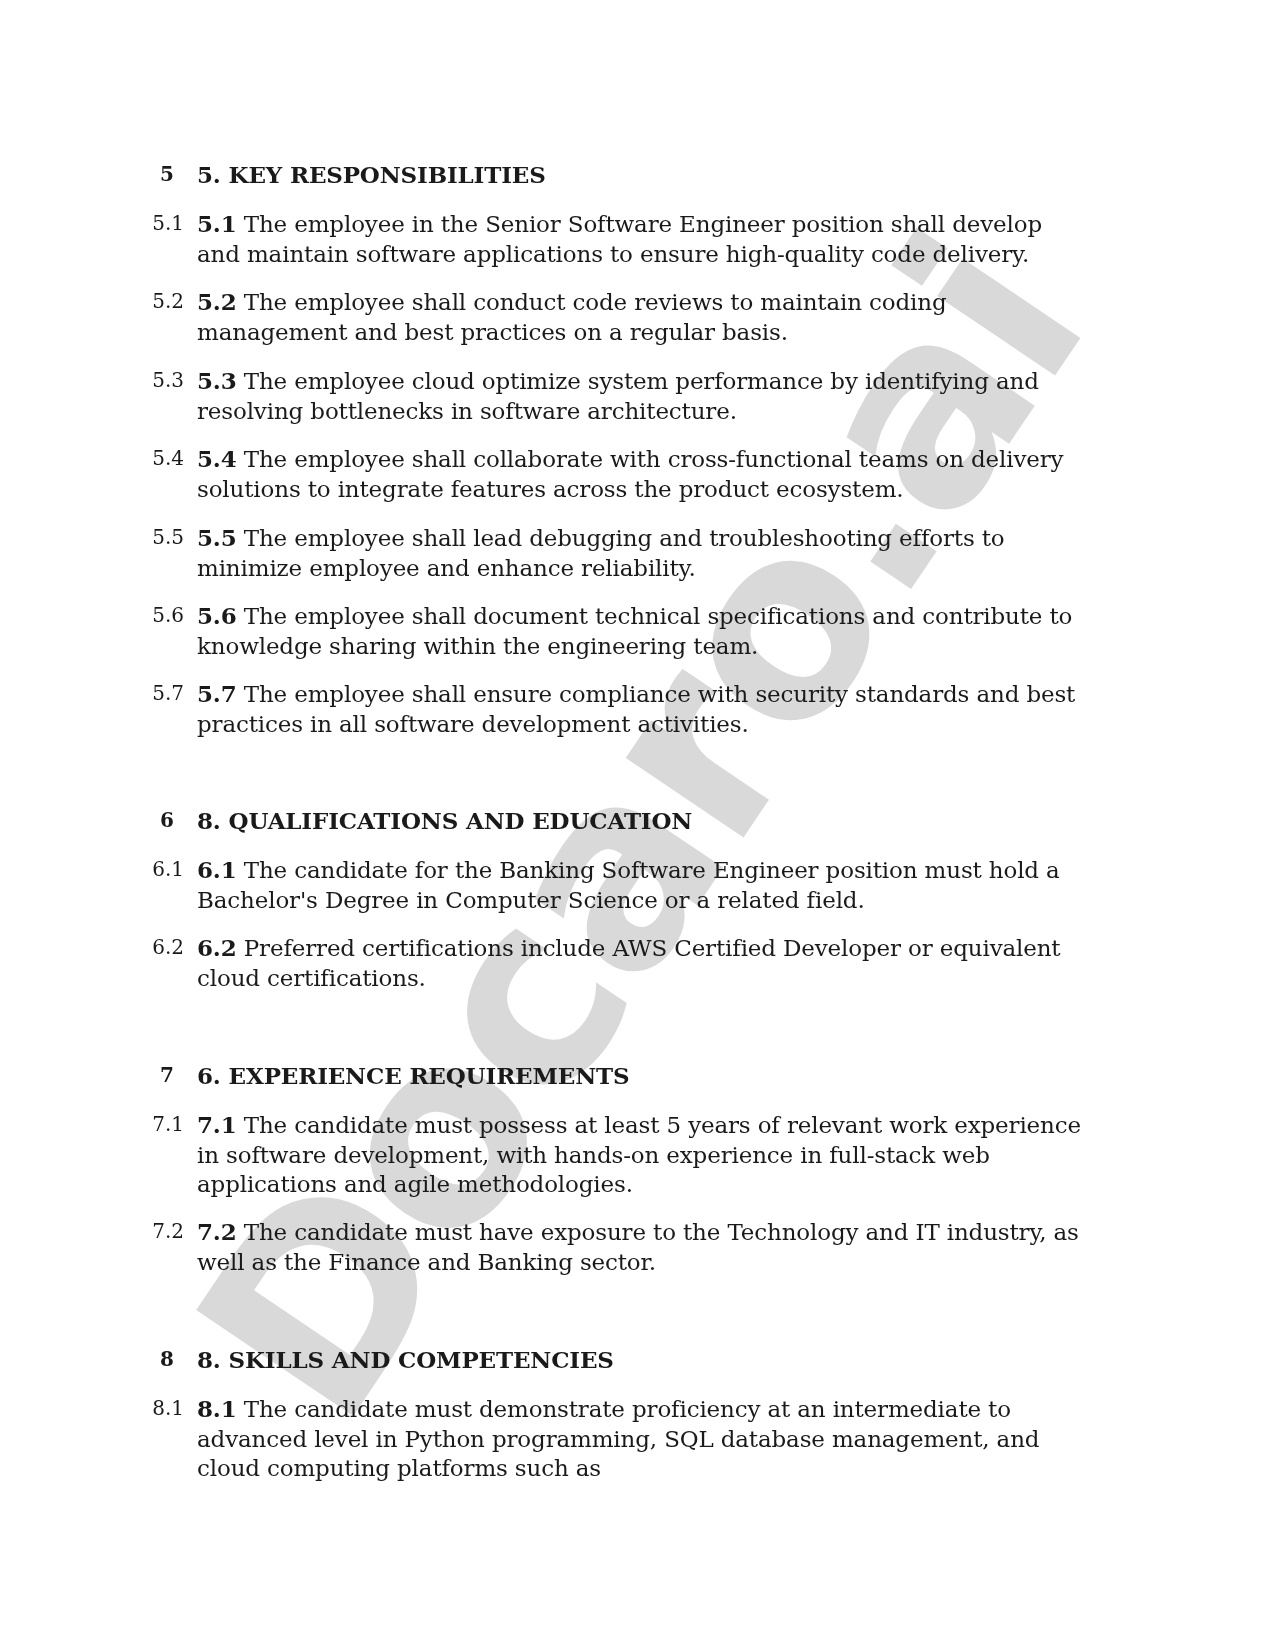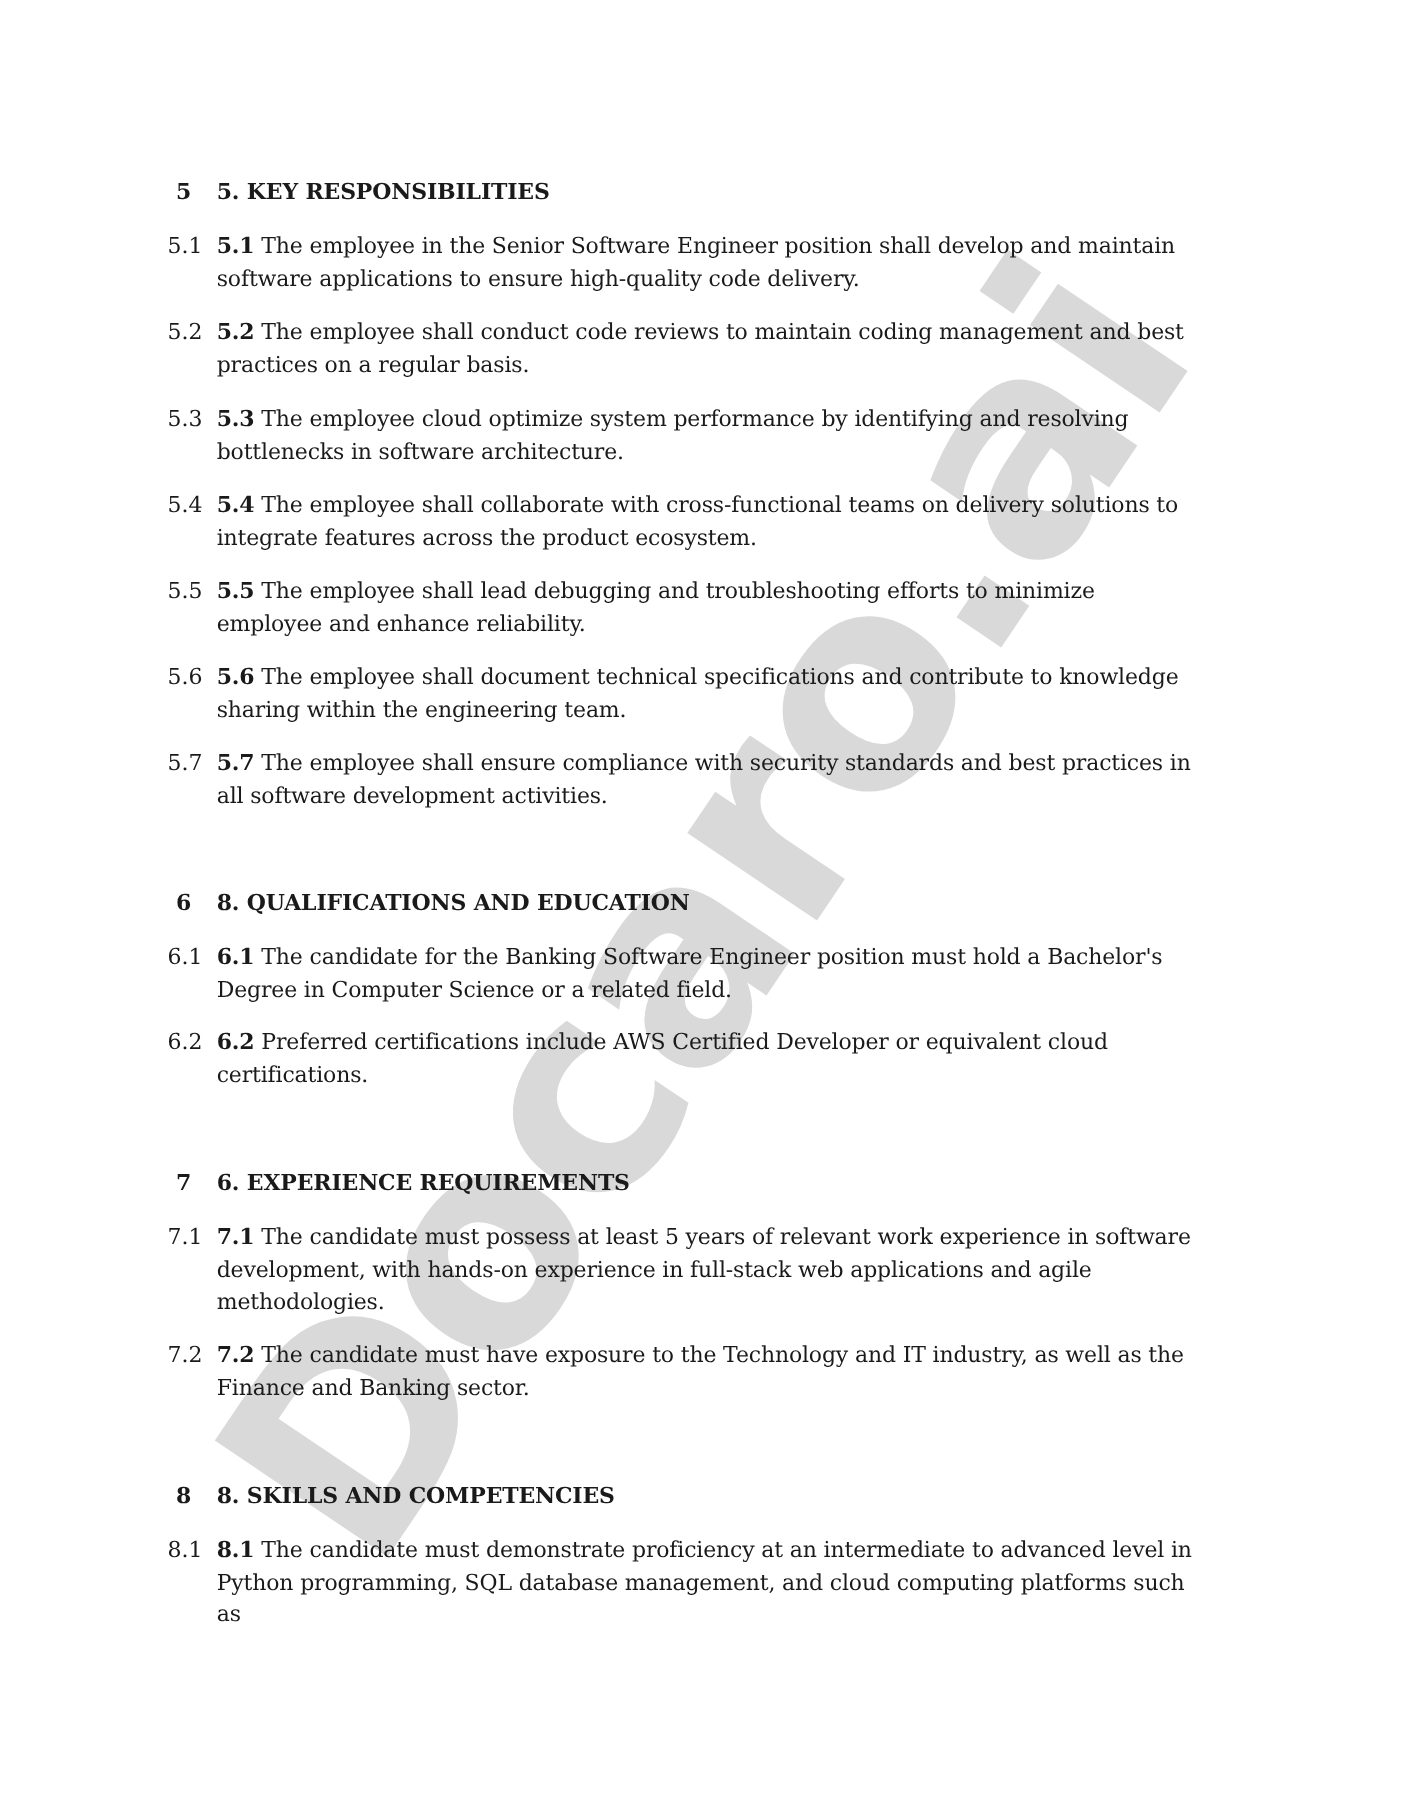--- a/index.html
+++ b/index.html
@@ -10,21 +10,21 @@
   .watermark {
     position: absolute; left: 640px; top: 830px;
     transform: translate(-50%, -50%) rotate(-56deg);
     font-family: "DejaVu Sans", "Liberation Sans", sans-serif;
     font-weight: bold; font-size: 260px; color: #d9d9d9; letter-spacing: -6px;
     white-space: nowrap; z-index: 0; pointer-events: none; line-height: 1;
   }
   .content { position: absolute; left: 0; top: 0; width: 1275px; z-index: 1; }
   .row { position: absolute; left: 0; width: 1275px; }
   .num { position: absolute; left: 136px; width: 48px; text-align: right; font-size: 20px; line-height: 29px; }
-  .text { position: absolute; left: 197px; width: 890px; font-size: 20px; line-height: 29.5px; letter-spacing: -0.15px; }
+  .text { position: absolute; left: 197px; width: 890px; font-size: 23px; line-height: 29.5px; letter-spacing: -0.15px; }
   .heading .num, .heading .text { font-weight: bold; }
   .heading .num { left: 126px; }
   b { font-weight: bold; }
 </style>
 </head>
 <body>
 
 <div class="watermark">Docaro.ai</div>
 
 <div class="content" id="content">

